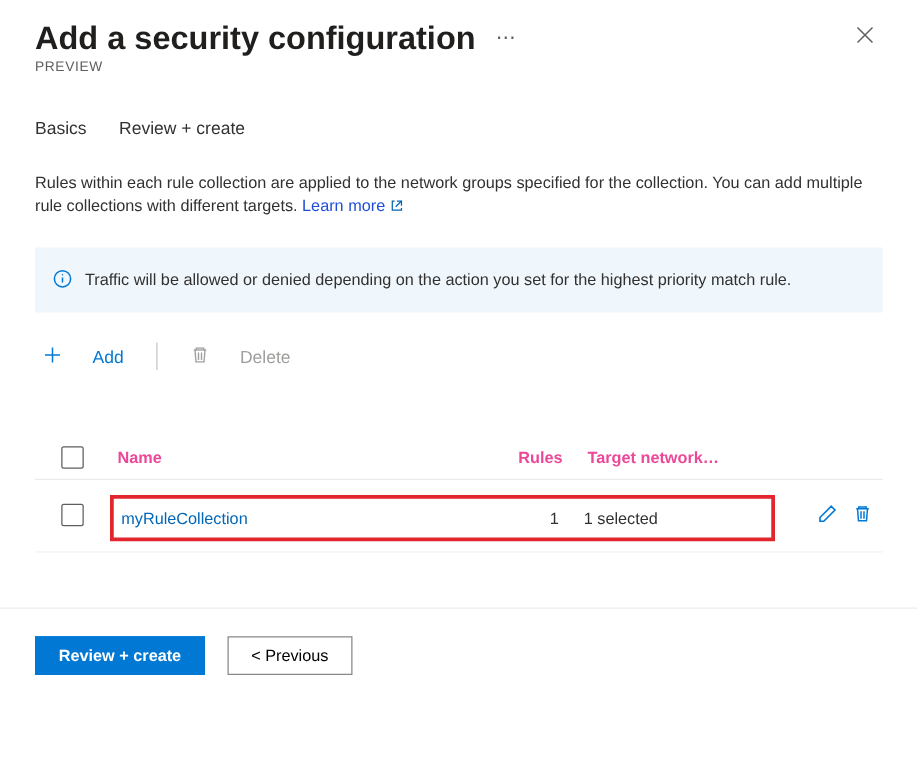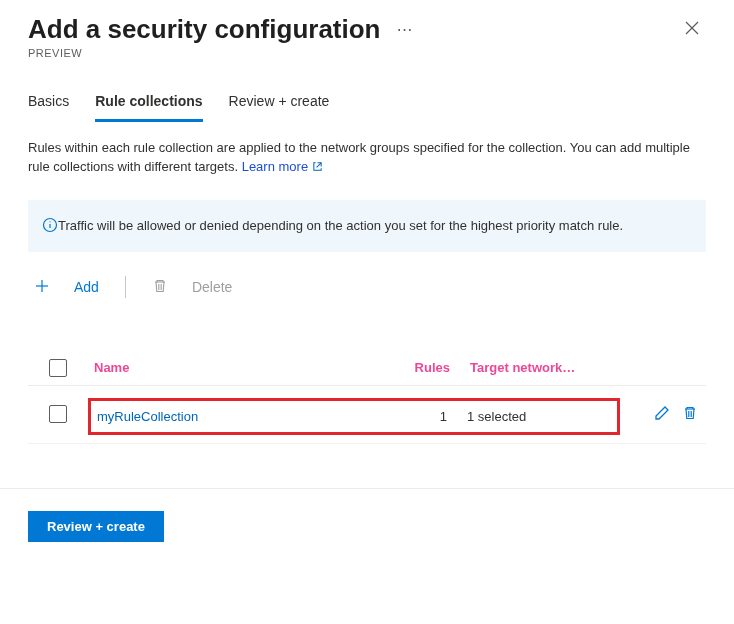--- a/index.html
+++ b/index.html
@@ -11,21 +11,21 @@
     .preview { font-size: 11px; letter-spacing: 0.5px; color: #605e5c; margin-top: 2px; }
     .more-dots { color: #605e5c; font-size: 16px; padding: 6px; cursor: pointer; }
     .close-x { padding: 6px; cursor: pointer; color: #605e5c; }
     .close-x svg { width: 16px; height: 16px; }
     .tabs { display: flex; gap: 26px; margin-top: 28px; border-bottom: 1px solid transparent; }
     .tab { padding: 6px 0 10px 0; font-size: 14px; color: #323130; cursor: pointer; }
     .tab.active { font-weight: 600; border-bottom: 3px solid #0078d4; }
     .desc { margin-top: 16px; font-size: 13px; line-height: 1.45; color: #323130; }
     .link { color: #1d4ed8; text-decoration: none; cursor: pointer; }
     .ext-icon { display: inline-block; vertical-align: -1px; }
-    .infobox { display: flex; gap: 0; background: #eff6fc; padding: 16px 14px; margin-top: 22px; }
+    .infobox { display: flex; gap: 10px; background: #eff6fc; padding: 16px 14px; margin-top: 22px; }
     .info-icon { flex-shrink: 0; color: #0078d4; margin-top: 1px; }
     .infobox-text { font-size: 13px; line-height: 1.5; color: #323130; }
     .toolbar { display: flex; align-items: center; gap: 8px; margin-top: 20px; }
     .tool-btn { display: flex; align-items: center; gap: 24px; padding: 6px 6px; cursor: pointer; font-size: 14px; }
     .tool-btn.add { color: #0078d4; }
     .tool-btn.disabled { color: #a19f9d; cursor: default; }
     .tool-divider { width: 1px; height: 22px; background: #c8c6c4; margin: 0 12px; }
     .plus-icon svg, .trash-icon svg { width: 16px; height: 16px; }
     .table-wrap { margin-top: 48px; }
     .thead, .trow { display: flex; align-items: center; padding: 8px 0; }
@@ -62,21 +62,20 @@
     <span class="close-x">
       <svg viewBox="0 0 16 16" fill="none" stroke="currentColor" stroke-width="1.2">
           <line x1="2" y1="2" x2="14" y2="14"></line>
           <line x1="14" y1="2" x2="2" y2="14"></line>
         </svg>
     </span>
   </div>
 
   <div class="tabs">
     <div class="tab">Basics</div>
-    <div class="tab active">Rule collections</div>
     <div class="tab">Review + create</div>
   </div>
 
   <div class="desc">
     <span>Rules within each rule collection are applied to the network groups specified for the collection. You can add multiple rule collections with different targets. </span>
     <a class="link"><span>Learn more</span>
       <span class="ext-icon">
         <svg width="11" height="11" viewBox="0 0 12 12" fill="none" stroke="#0066b8" stroke-width="1.1">
             <path d="M4 2H2v8h8V8"></path>
             <path d="M6 2h4v4"></path>
@@ -157,13 +156,14 @@
               <line x1="9.2" y1="6" x2="9.2" y2="12"></line>
             </svg>
         </span>
       </div>
     </div>
   </div>
 </div>
 
 <div class="footer">
   <button class="btn primary">Review + create</button>
+  <button class="btn">&lt; Previous</button>
 </div>
 
 </body></html>

